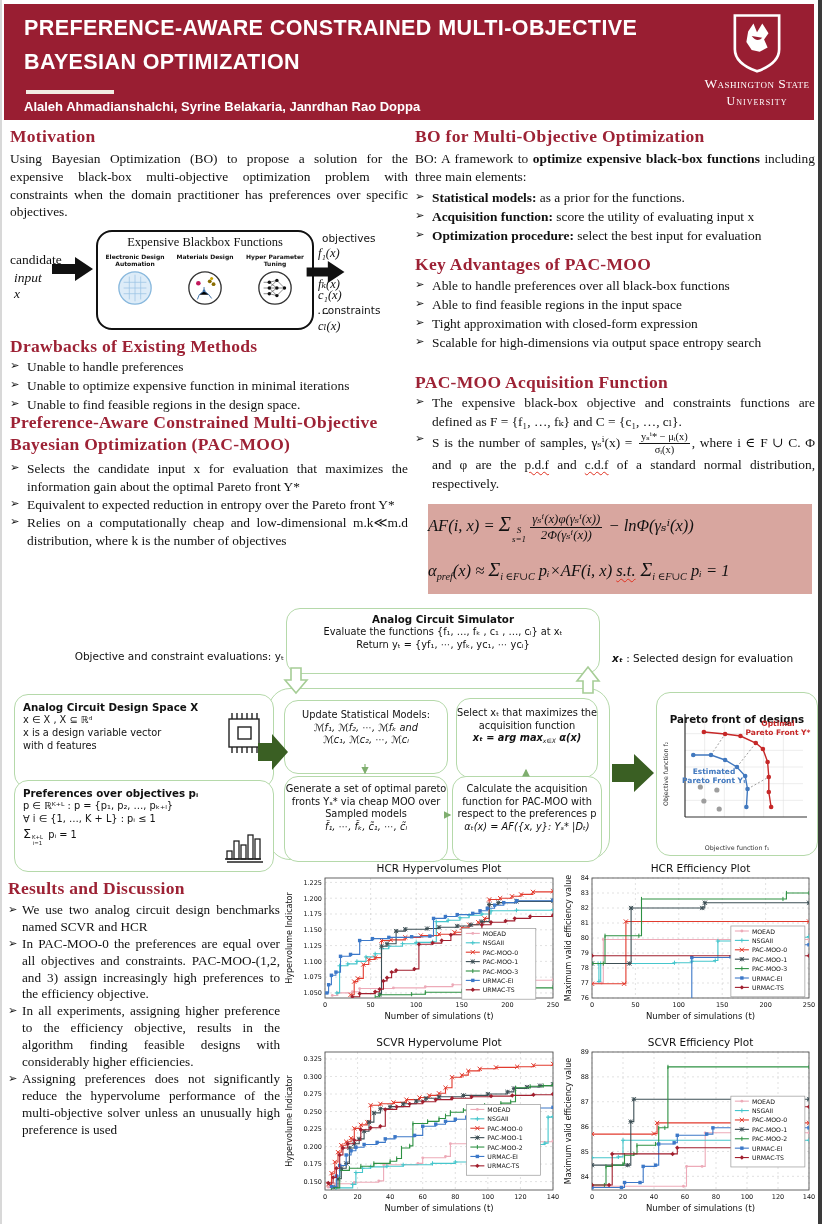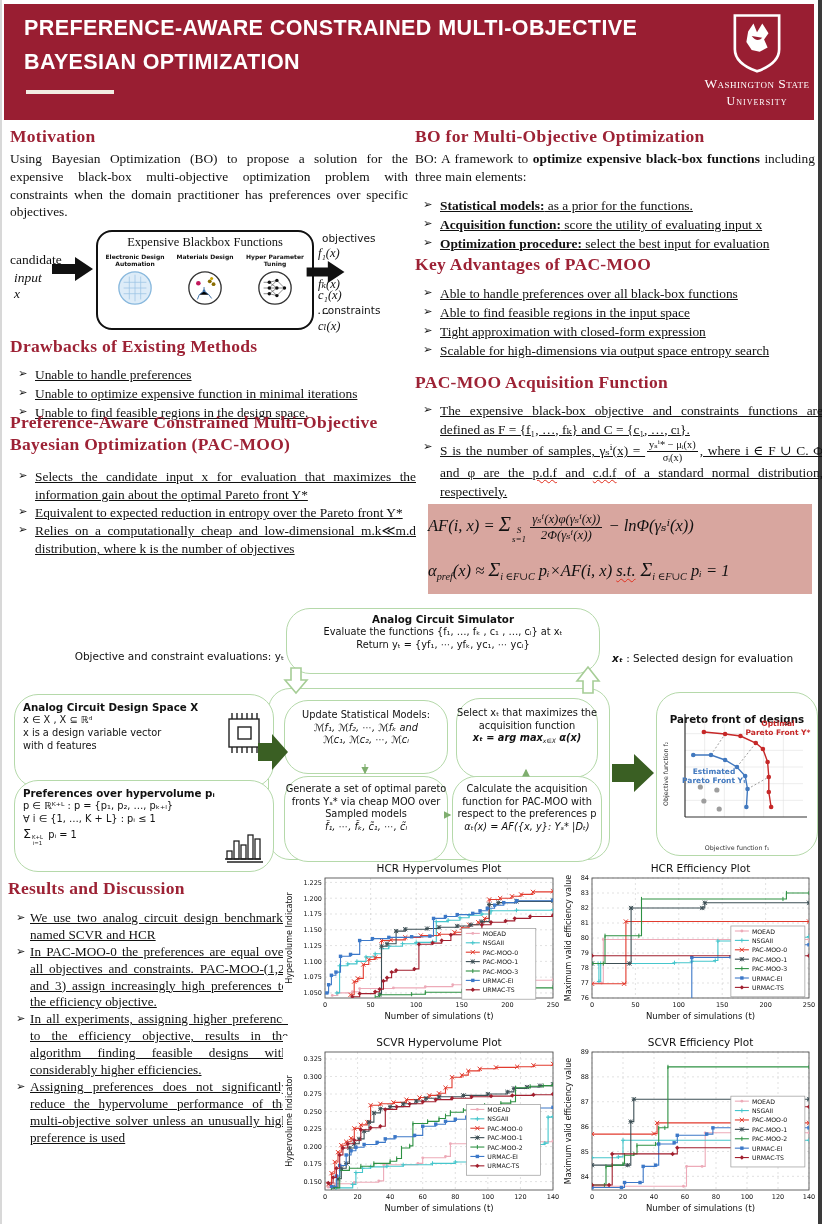--- a/index.html
+++ b/index.html
@@ -14,21 +14,21 @@
            font-weight:800;font-size:21.5px;letter-spacing:.4px;white-space:nowrap;}
   .h-rule{position:absolute;left:22px;top:86px;width:88px;height:4px;background:#f2ece2;}
   .h-authors{position:absolute;left:20px;top:95px;color:#fff;font-family:"Liberation Sans",sans-serif;
              font-weight:700;font-size:13px;white-space:nowrap;}
   #logo{position:absolute;left:694px;top:6px;width:118px;height:108px;text-align:center;color:#fff;}
   .logo-t1{position:absolute;left:0;top:66px;width:118px;font-size:13.5px;font-variant:small-caps;letter-spacing:.5px;}
   .logo-t2{position:absolute;left:0;top:84px;width:118px;font-size:12px;font-variant:small-caps;letter-spacing:1px;}
   
   .sec-h{position:absolute;color:#9d2235;font-weight:700;font-size:17.5px;letter-spacing:.3px;white-space:nowrap;}
   .body-t{position:absolute;font-size:13.4px;line-height:1.33;text-align:justify;}
-  ul.blt{list-style:none;margin:8px;padding:0;text-decoration:underline;}
+  ul.blt{list-style:none;margin:0;padding:0;}
   ul.blt li{position:relative;padding-left:17px;text-align:justify;}
   ul.blt li::before{content:attr(data-bullet);position:absolute;left:0;top:0;font-size:.85em;}
   .b{font-weight:700;}
   .it{font-style:italic;}
   .squig{text-decoration:underline;text-decoration-style:wavy;text-decoration-color:#e03020;
          text-decoration-thickness:1px;text-underline-offset:2px;}
   .frac{display:inline-flex;flex-direction:column;align-items:center;vertical-align:middle;
         font-size:.78em;line-height:1.15;margin:0 2px;}
   .frac .num{border-bottom:1px solid #111;padding:0 2px;}
   .ss{display:inline-flex;flex-direction:column;align-items:center;font-size:.55em;line-height:1.05;
@@ -37,21 +37,21 @@
   
   #formula-box{position:absolute;left:428px;top:504px;width:384px;height:90px;background:#d8a69f;}
   .fline{position:absolute;width:100%;font-size:16.5px;font-style:italic;white-space:nowrap;}
   
   #bb-box{position:absolute;left:96px;top:230px;width:214px;height:96px;border:2.5px solid #111;
           border-radius:16px;background:#fff;}
   .bb-title{position:absolute;left:0;top:3px;width:100%;text-align:center;font-size:12.5px;}
   .bb-item{position:absolute;top:22px;width:66px;text-align:center;}
   .bb-lab{font-family:"DejaVu Sans",sans-serif;font-weight:700;font-size:6px;line-height:1.1;height:15px;}
   
-  .fbox{position:absolute;border:1.6px solid #b5d9aa;border-radius:24px;background:#fff;
+  .fbox{position:absolute;border:1.6px solid #b5d9aa;border-radius:14px;background:#fff;
         font-family:"DejaVu Sans",sans-serif;font-size:9.8px;line-height:1.3;text-align:center;color:#111;}
   .fbox .ft{font-weight:700;font-size:10.3px;}
   .flab{position:absolute;font-family:"DejaVu Sans",sans-serif;font-size:10.5px;white-space:nowrap;}
   #loop-box{position:absolute;left:268px;top:688px;width:340px;height:170px;border:1.6px solid #b5d9aa;
             border-radius:22px;background:#fff;}
   
   .p-lab{position:absolute;font-family:"DejaVu Sans",sans-serif;font-weight:700;font-size:7.5px;line-height:1.2;text-align:center;}
   .p-ax{position:absolute;font-family:"DejaVu Sans",sans-serif;font-size:6.3px;color:#333;}
   
   .chart{position:absolute;background:#fff;}
@@ -61,20 +61,21 @@
 <body>
 
 <div id="poster">
   <div class="edge-l"></div>
   <div class="edge-r"></div>
 
   <div id="header">
     <div class="h-title" style="top:12px">PREFERENCE-AWARE CONSTRAINED MULTI-OBJECTIVE</div>
     <div class="h-title" style="top:46px">BAYESIAN OPTIMIZATION</div>
     <div class="h-rule"></div>
+    <div class="h-authors">Alaleh Ahmadianshalchi, Syrine Belakaria, Janrdhan Rao Doppa</div>
     <div id="logo">
       <svg width="54" height="62" style="position:absolute;left:32px;top:2px" viewBox="0 0 60 70">
         <path d="M5,4 H55 V42 C55,55 44,62 30,67 C16,62 5,55 5,42 Z" fill="none" stroke="#fff" stroke-width="3"></path>
         <path d="M20,22 L26,13 L30,23 L36,13 L43,24 L38,31 L42,40 L33,45 L24,43 L18,34 Z M24,27 q6,8 12,2" fill="#fff"></path>
       </svg>
       <div class="logo-t1">Washington State</div>
       <div class="logo-t2">University</div>
     </div>
   </div>
 
@@ -210,21 +211,21 @@
     <svg style="position:absolute;right:6px;top:16px" width="46" height="44" viewBox="0 0 46 44">
       <g stroke="#222" stroke-width="1.4" fill="none">
         <rect x="8" y="8" width="30" height="28"></rect>
           <rect x="17" y="16" width="13" height="12"></rect>
         <path d="M11,8 V2 M16,8 V2 M21,8 V2 M26,8 V2 M31,8 V2 M36,8 V2 M11,36 v6 M16,36 v6 M21,36 v6 M26,36 v6 M31,36 v6 M36,36 v6"></path>
       </g>
     </svg>
   </div>
 
   <div class="fbox" style="left:14px;top:780px;width:242px;height:78px;text-align:left;padding:6px 8px">
-    <div class="ft">Preferences over hypervolume pᵢ</div>
+    <div class="ft">Preferences over objectives pᵢ</div>
     <div>p ∈ ℝᴷ⁺ᴸ :  p = {p₁, p₂, …, pₖ₊ₗ}</div>
     <div>∀ i ∈ {1, …, K + L} : pᵢ ≤ 1</div>
     <div><span style="font-size:1.3em">Σ</span><span class="ss">
           <span>K+L</span>
           <span>i=1</span>
         </span><span> pᵢ = 1</span></div>
     <svg style="position:absolute;right:8px;bottom:6px" width="44" height="36" viewBox="0 0 44 36">
       <g stroke="#222" stroke-width="1.3" fill="none">
         <path d="M4,30 h36 M6,33 h36"></path>
         <rect x="6" y="22" width="5" height="8"></rect>

